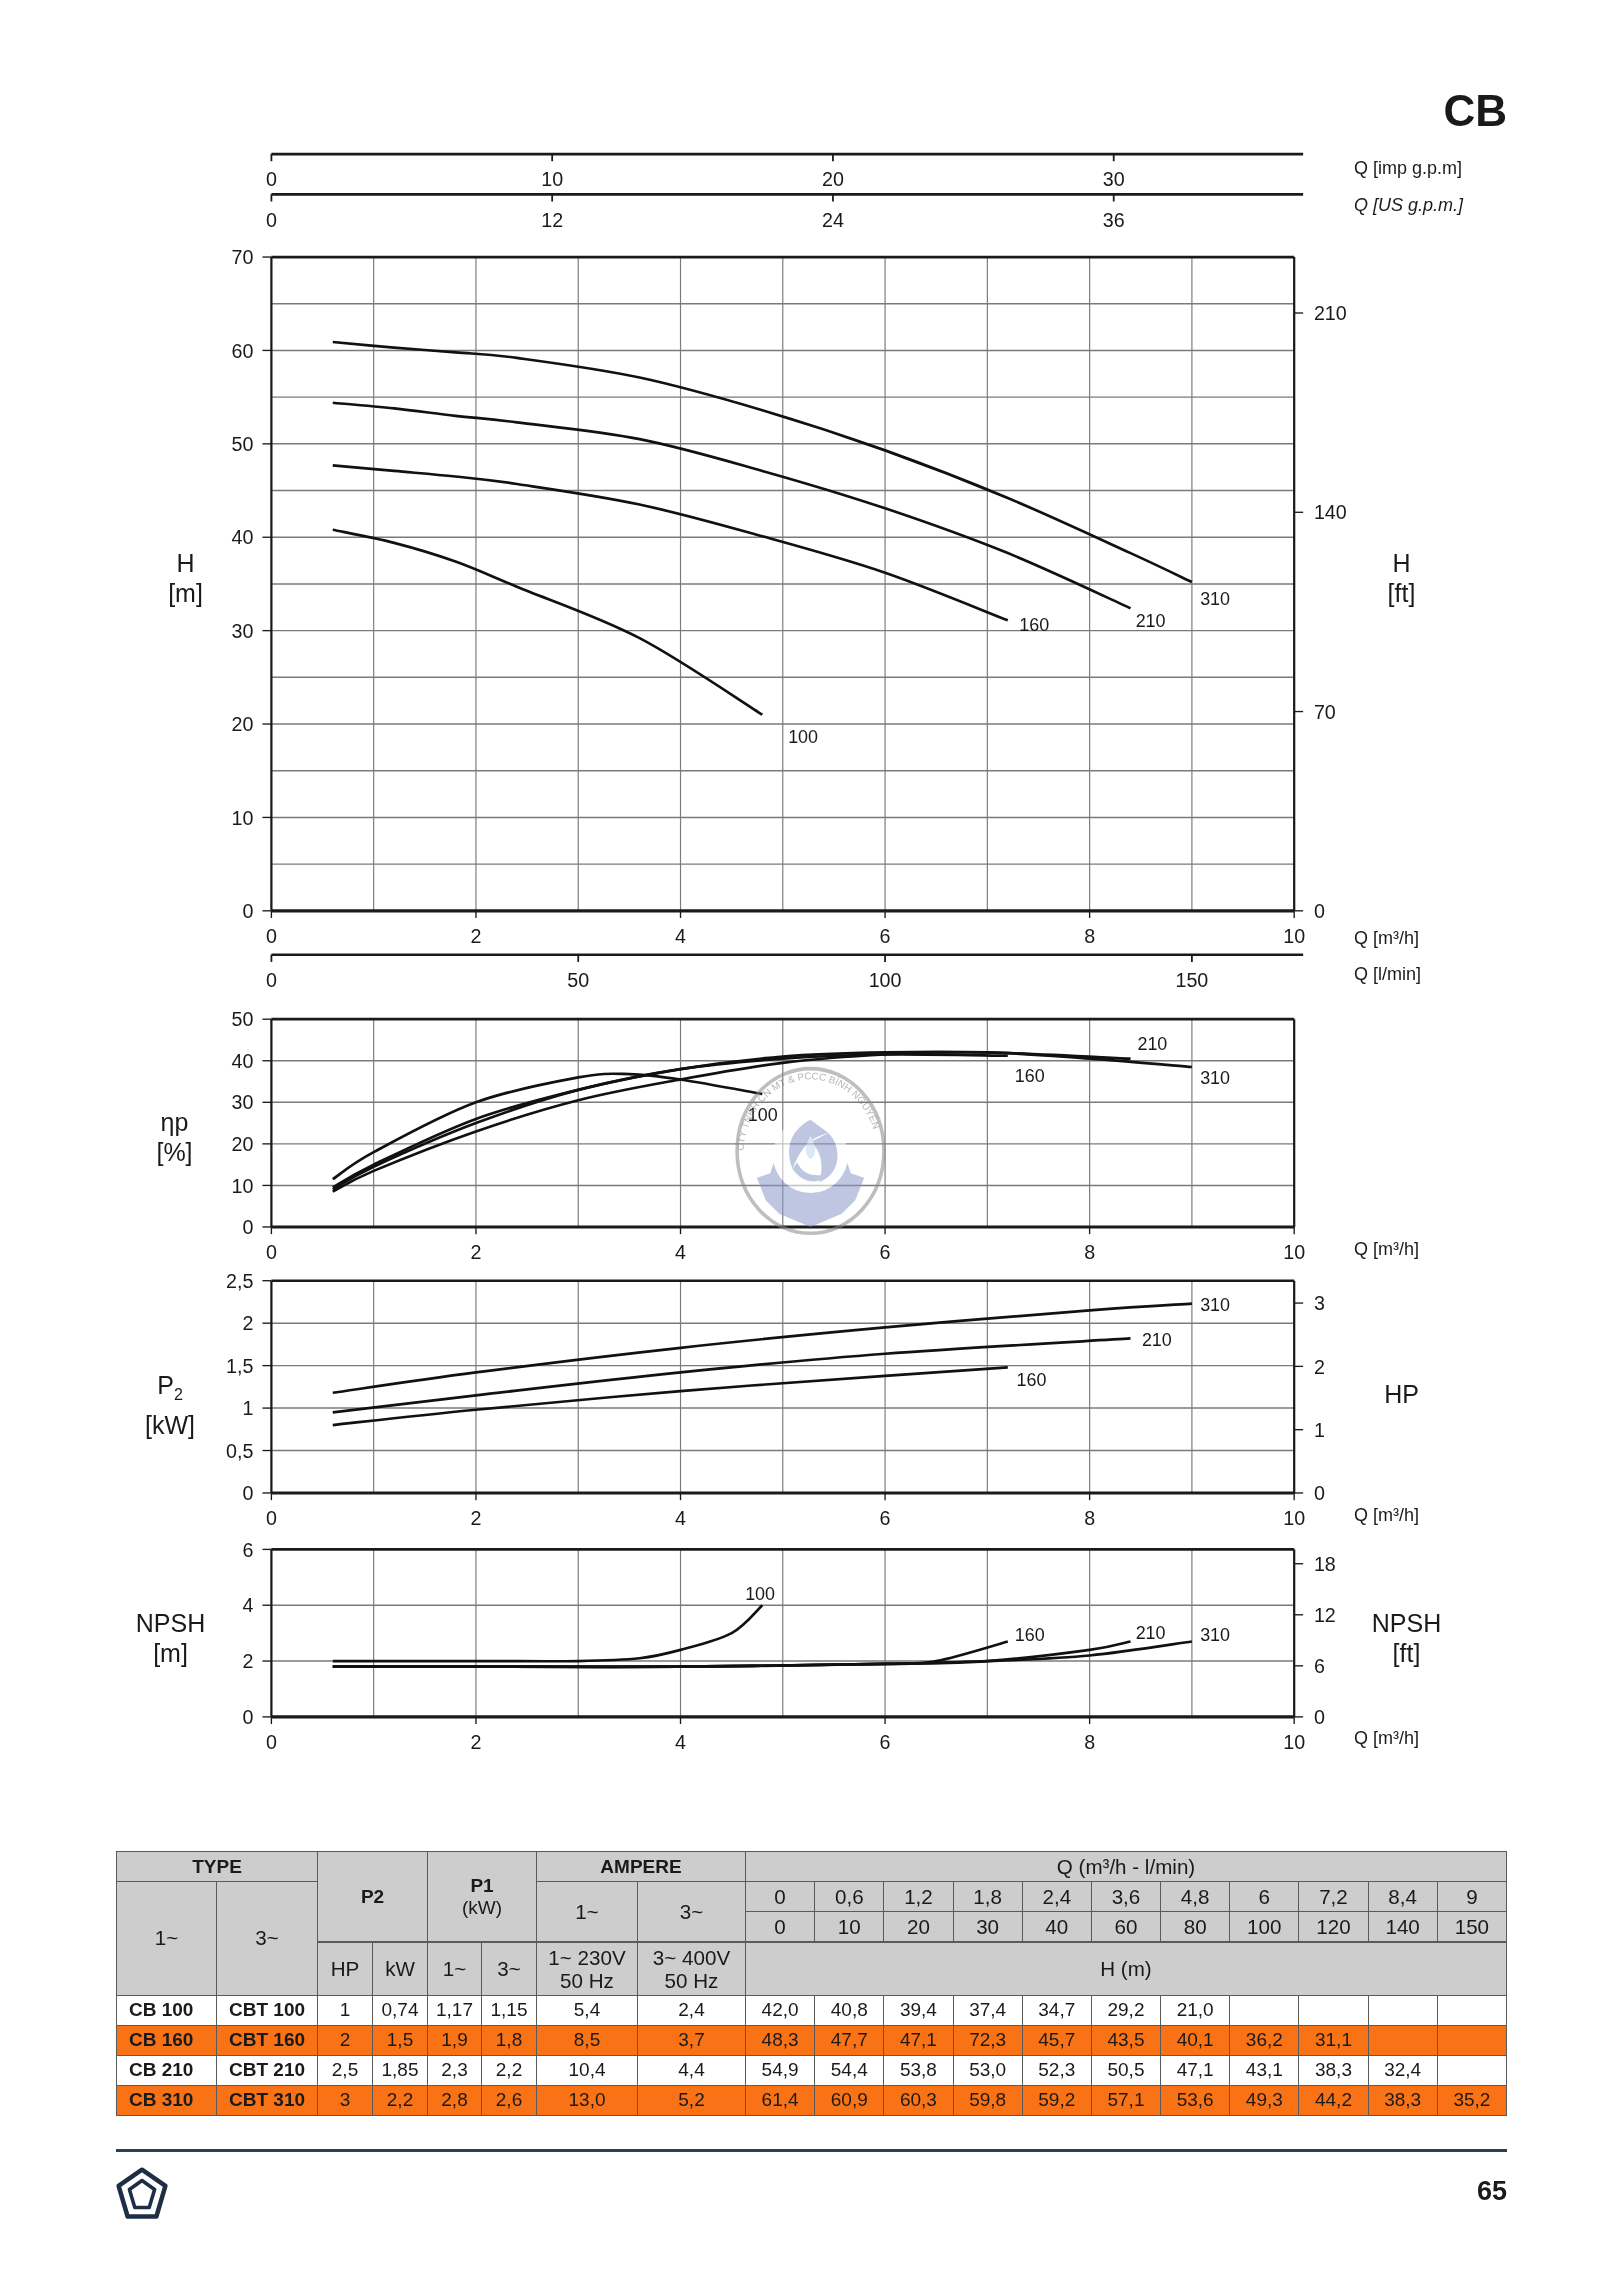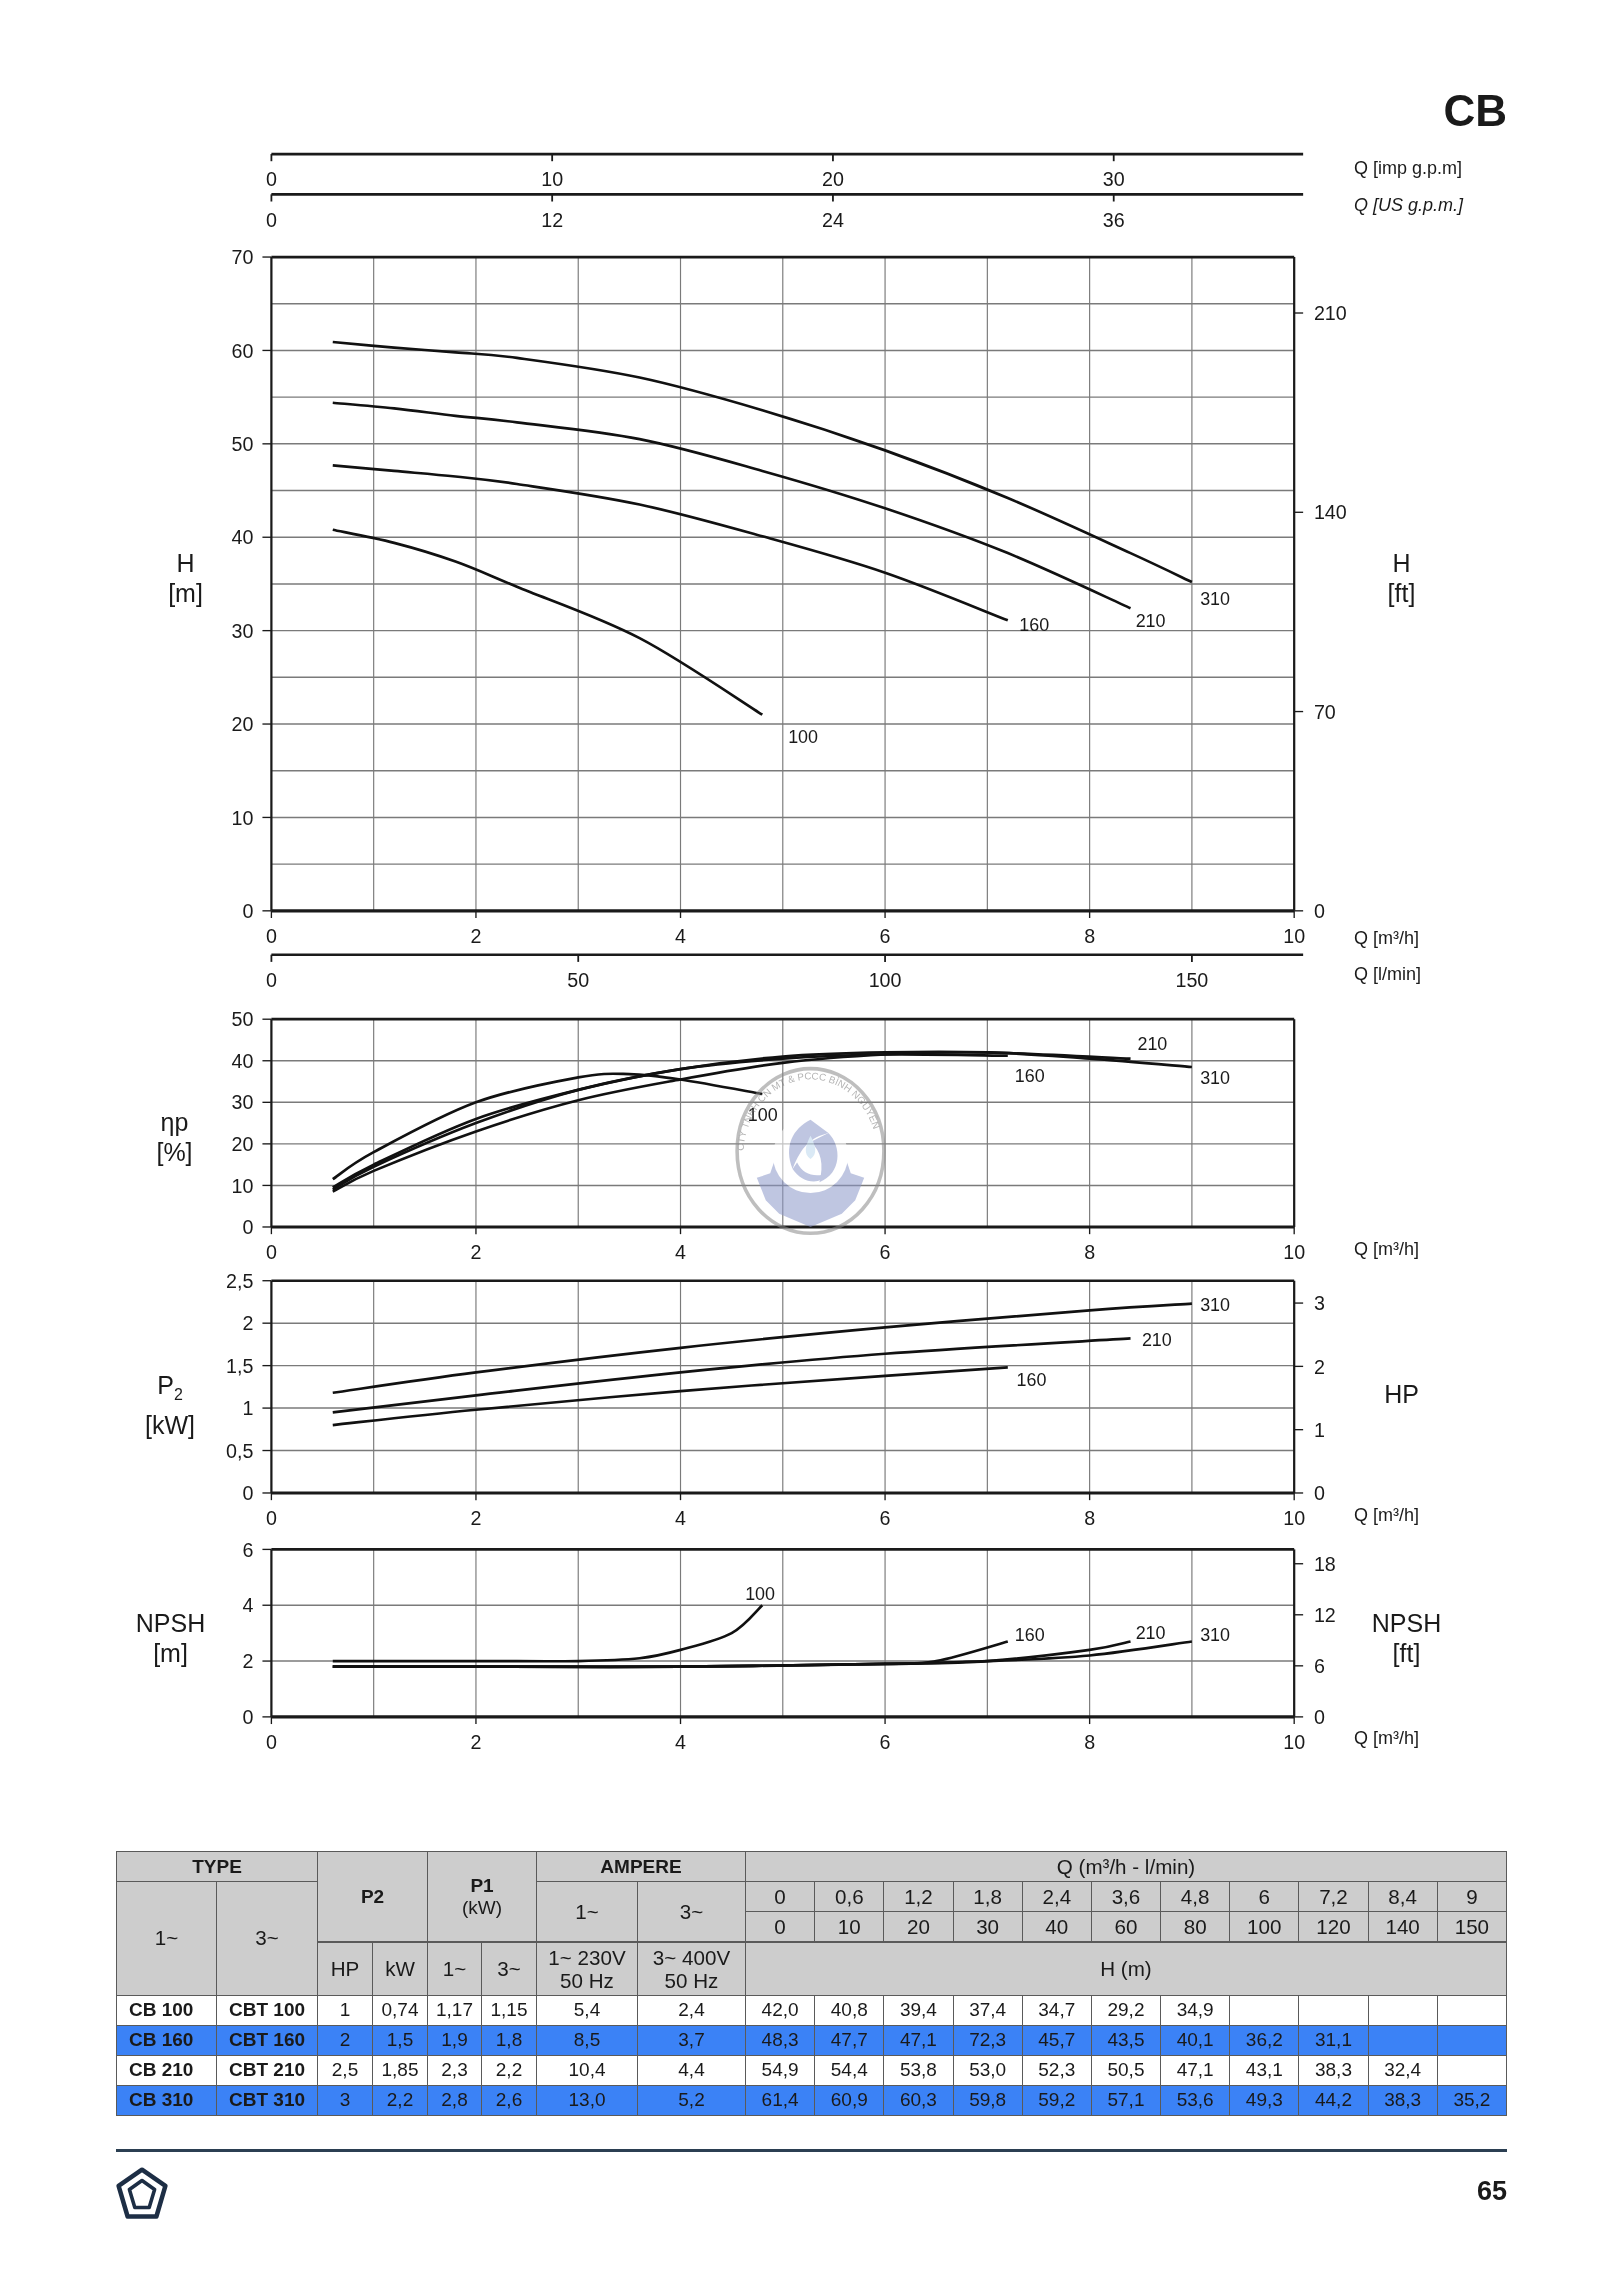--- a/index.html
+++ b/index.html
@@ -9,21 +9,21 @@
   .series-title { position: absolute; right: 115px; top: 86px; font-size: 44px; font-weight: bold; }
   .unit-label { position: absolute; font-size: 18px; white-space: nowrap; }
   .axis-lbl { position: absolute; font-size: 25px; text-align: center; line-height: 30px; }
   svg text { font-family: "Liberation Sans", "DejaVu Sans", sans-serif; }
   table.spec { position: absolute; left: 116px; top: 1851px; width: 1391px; border-collapse: collapse;
                font-size: 19px; table-layout: fixed; }
   table.spec td { border: 1.8px solid #5a5a5a; text-align: center; padding: 0; height: 29px; }
   table.spec td.hd { background: #cdcdcd; font-weight: bold; }
   table.spec td.hdn { background: #cdcdcd; font-weight: normal; font-size: 20.6px; }
   table.spec tr.row-odd td { background: #ffffff; }
-  table.spec tr.row-even td { background: #3b82f6; }
+  table.spec tr.row-even td { background: #f97316; }
   table.spec td.type { font-weight: bold; text-align: left; padding-left: 12px; }
   .footer-rule { position: absolute; left: 116px; top: 2149px; width: 1391px; height: 2.7px; background: #2b3f52; }
   .page-no { position: absolute; right: 115px; top: 2176px; font-size: 27px; font-weight: bold; }
   .logo { position: absolute; left: 115px; top: 2166px; width: 54px; height: 56px; }
 </style>
 </head>
 <body>
 
 <div class="series-title">CB</div>
 
@@ -426,21 +426,21 @@
         <td>1,17</td>
         <td>1,15</td>
         <td>5,4</td>
         <td>2,4</td>
         <td>42,0</td>
         <td>40,8</td>
         <td>39,4</td>
         <td>37,4</td>
         <td>34,7</td>
         <td>29,2</td>
-        <td>34,9</td>
+        <td>21,0</td>
         <td></td>
         <td></td>
         <td></td>
         <td></td>
       </tr>
       <tr class="row-even">
         <td class="type">CB 160</td>
         <td class="type">CBT 160</td>
         <td>2</td>
         <td>1,5</td>

